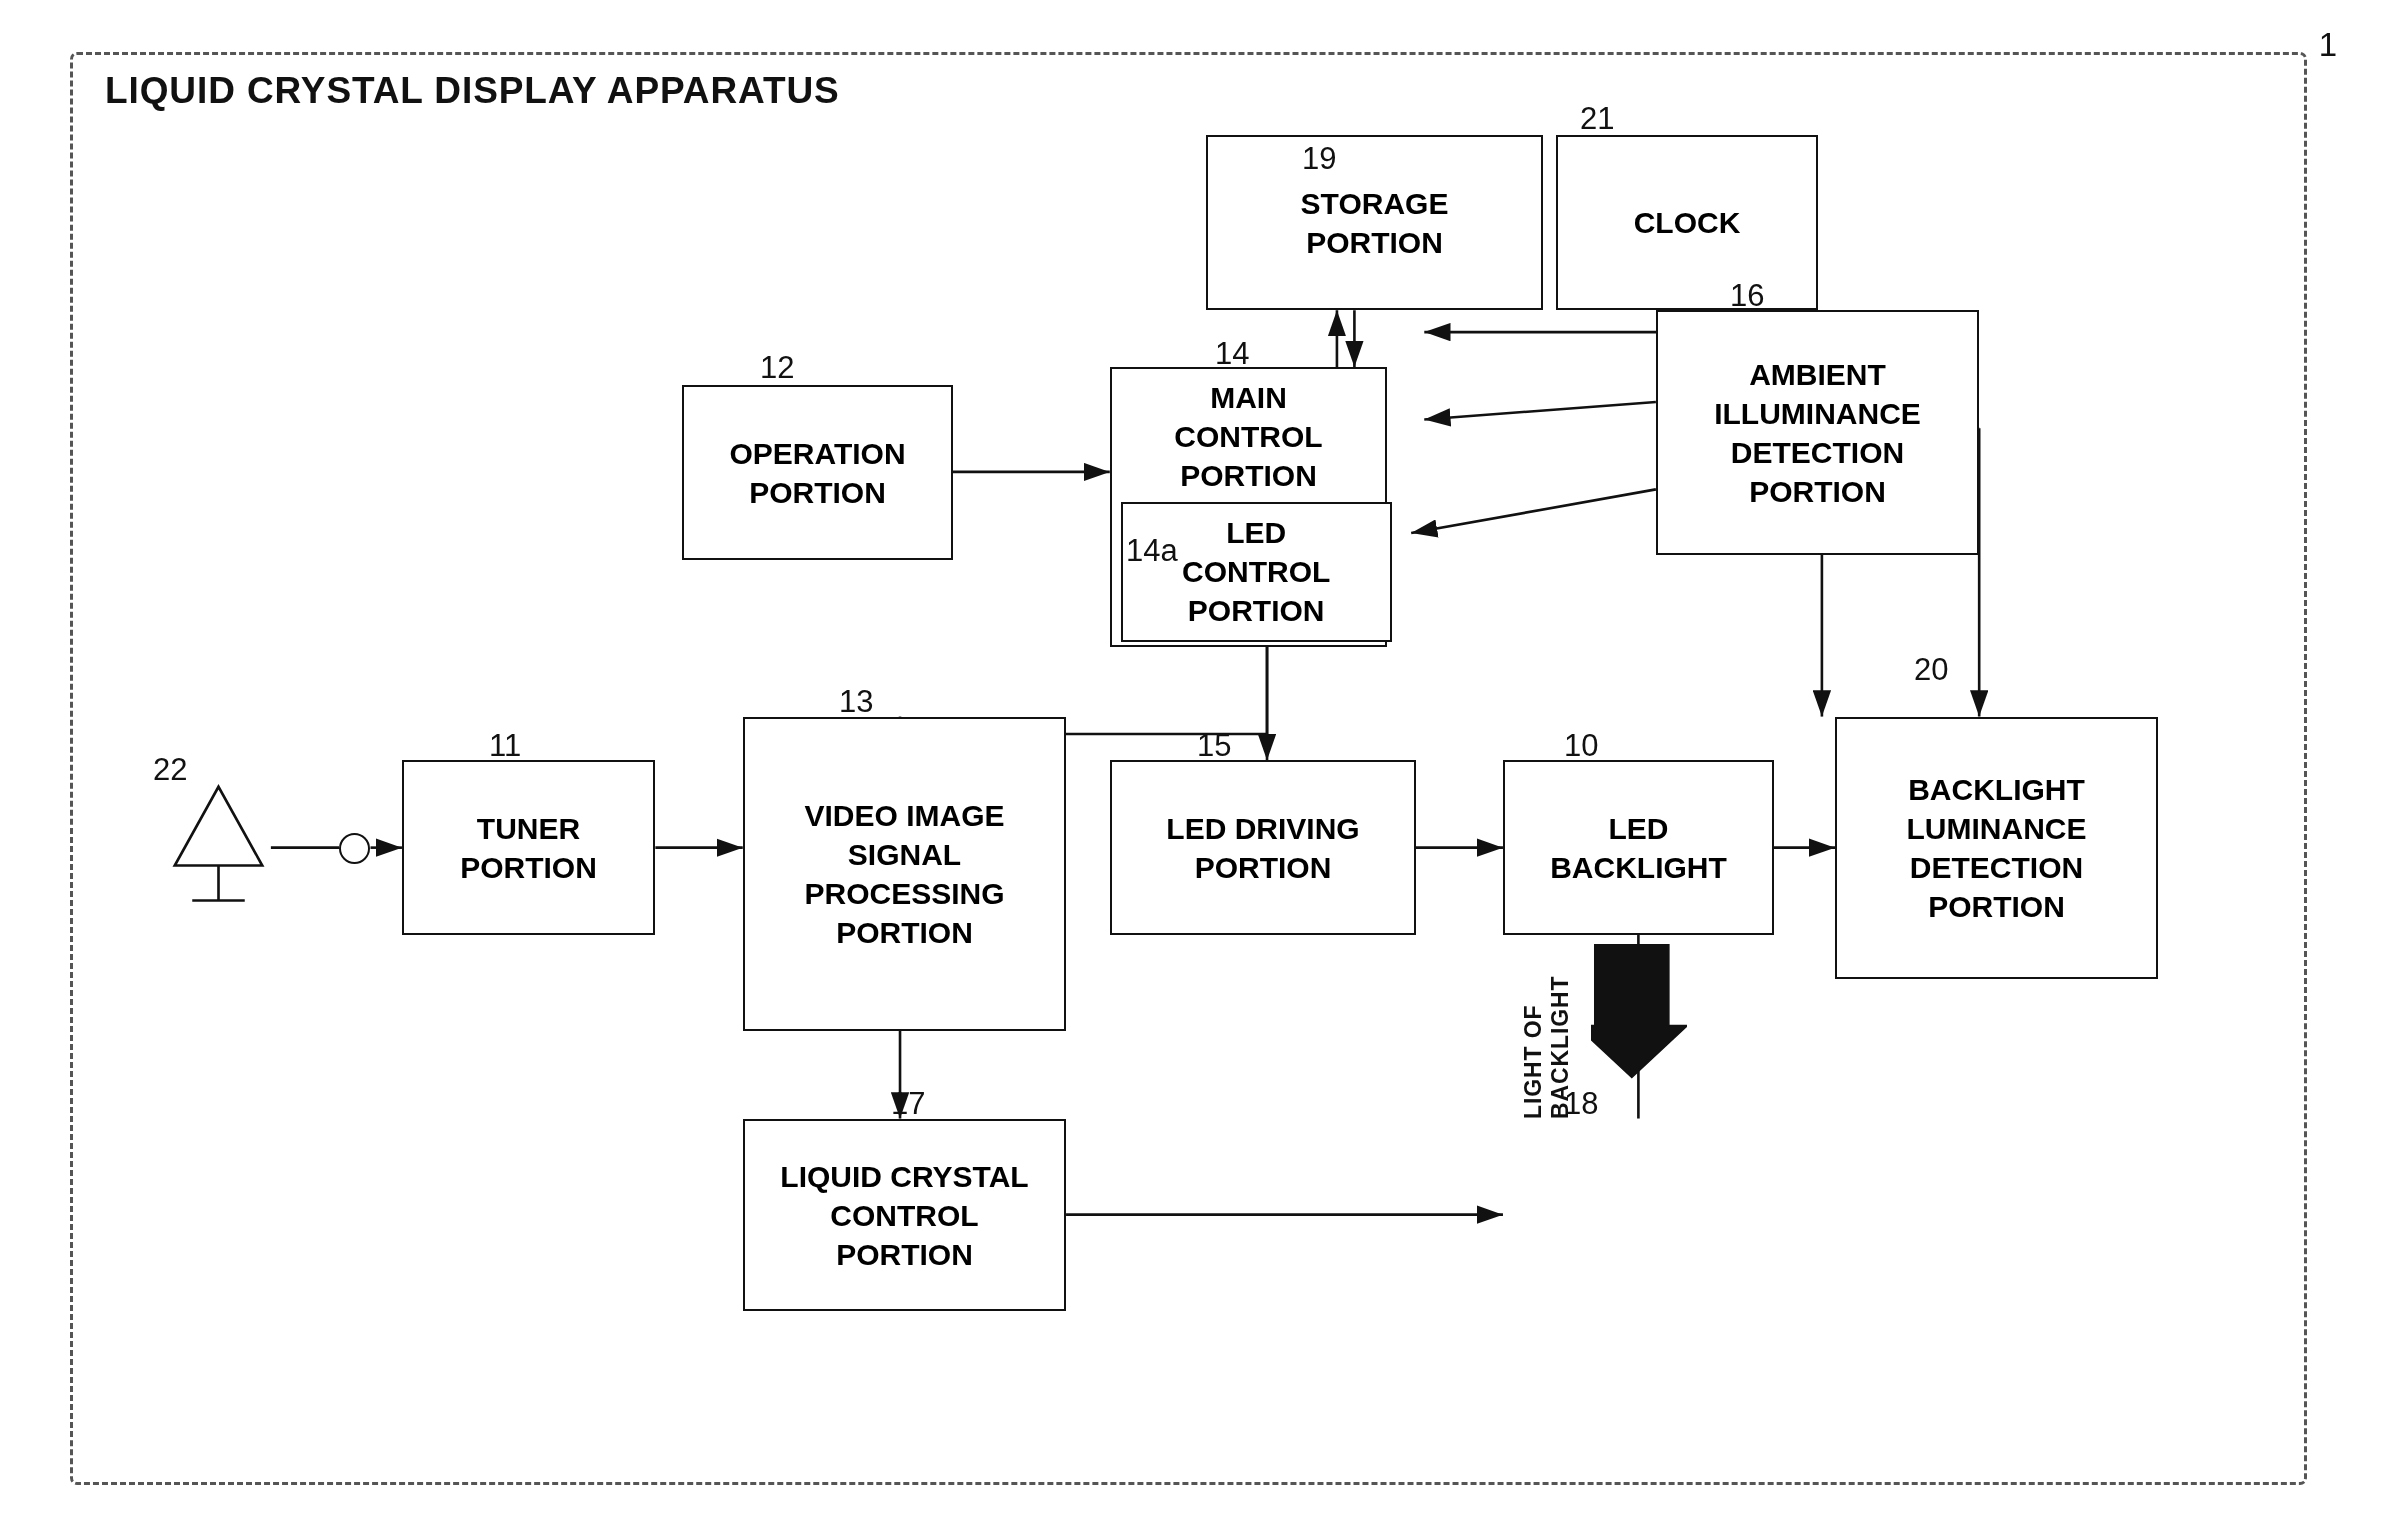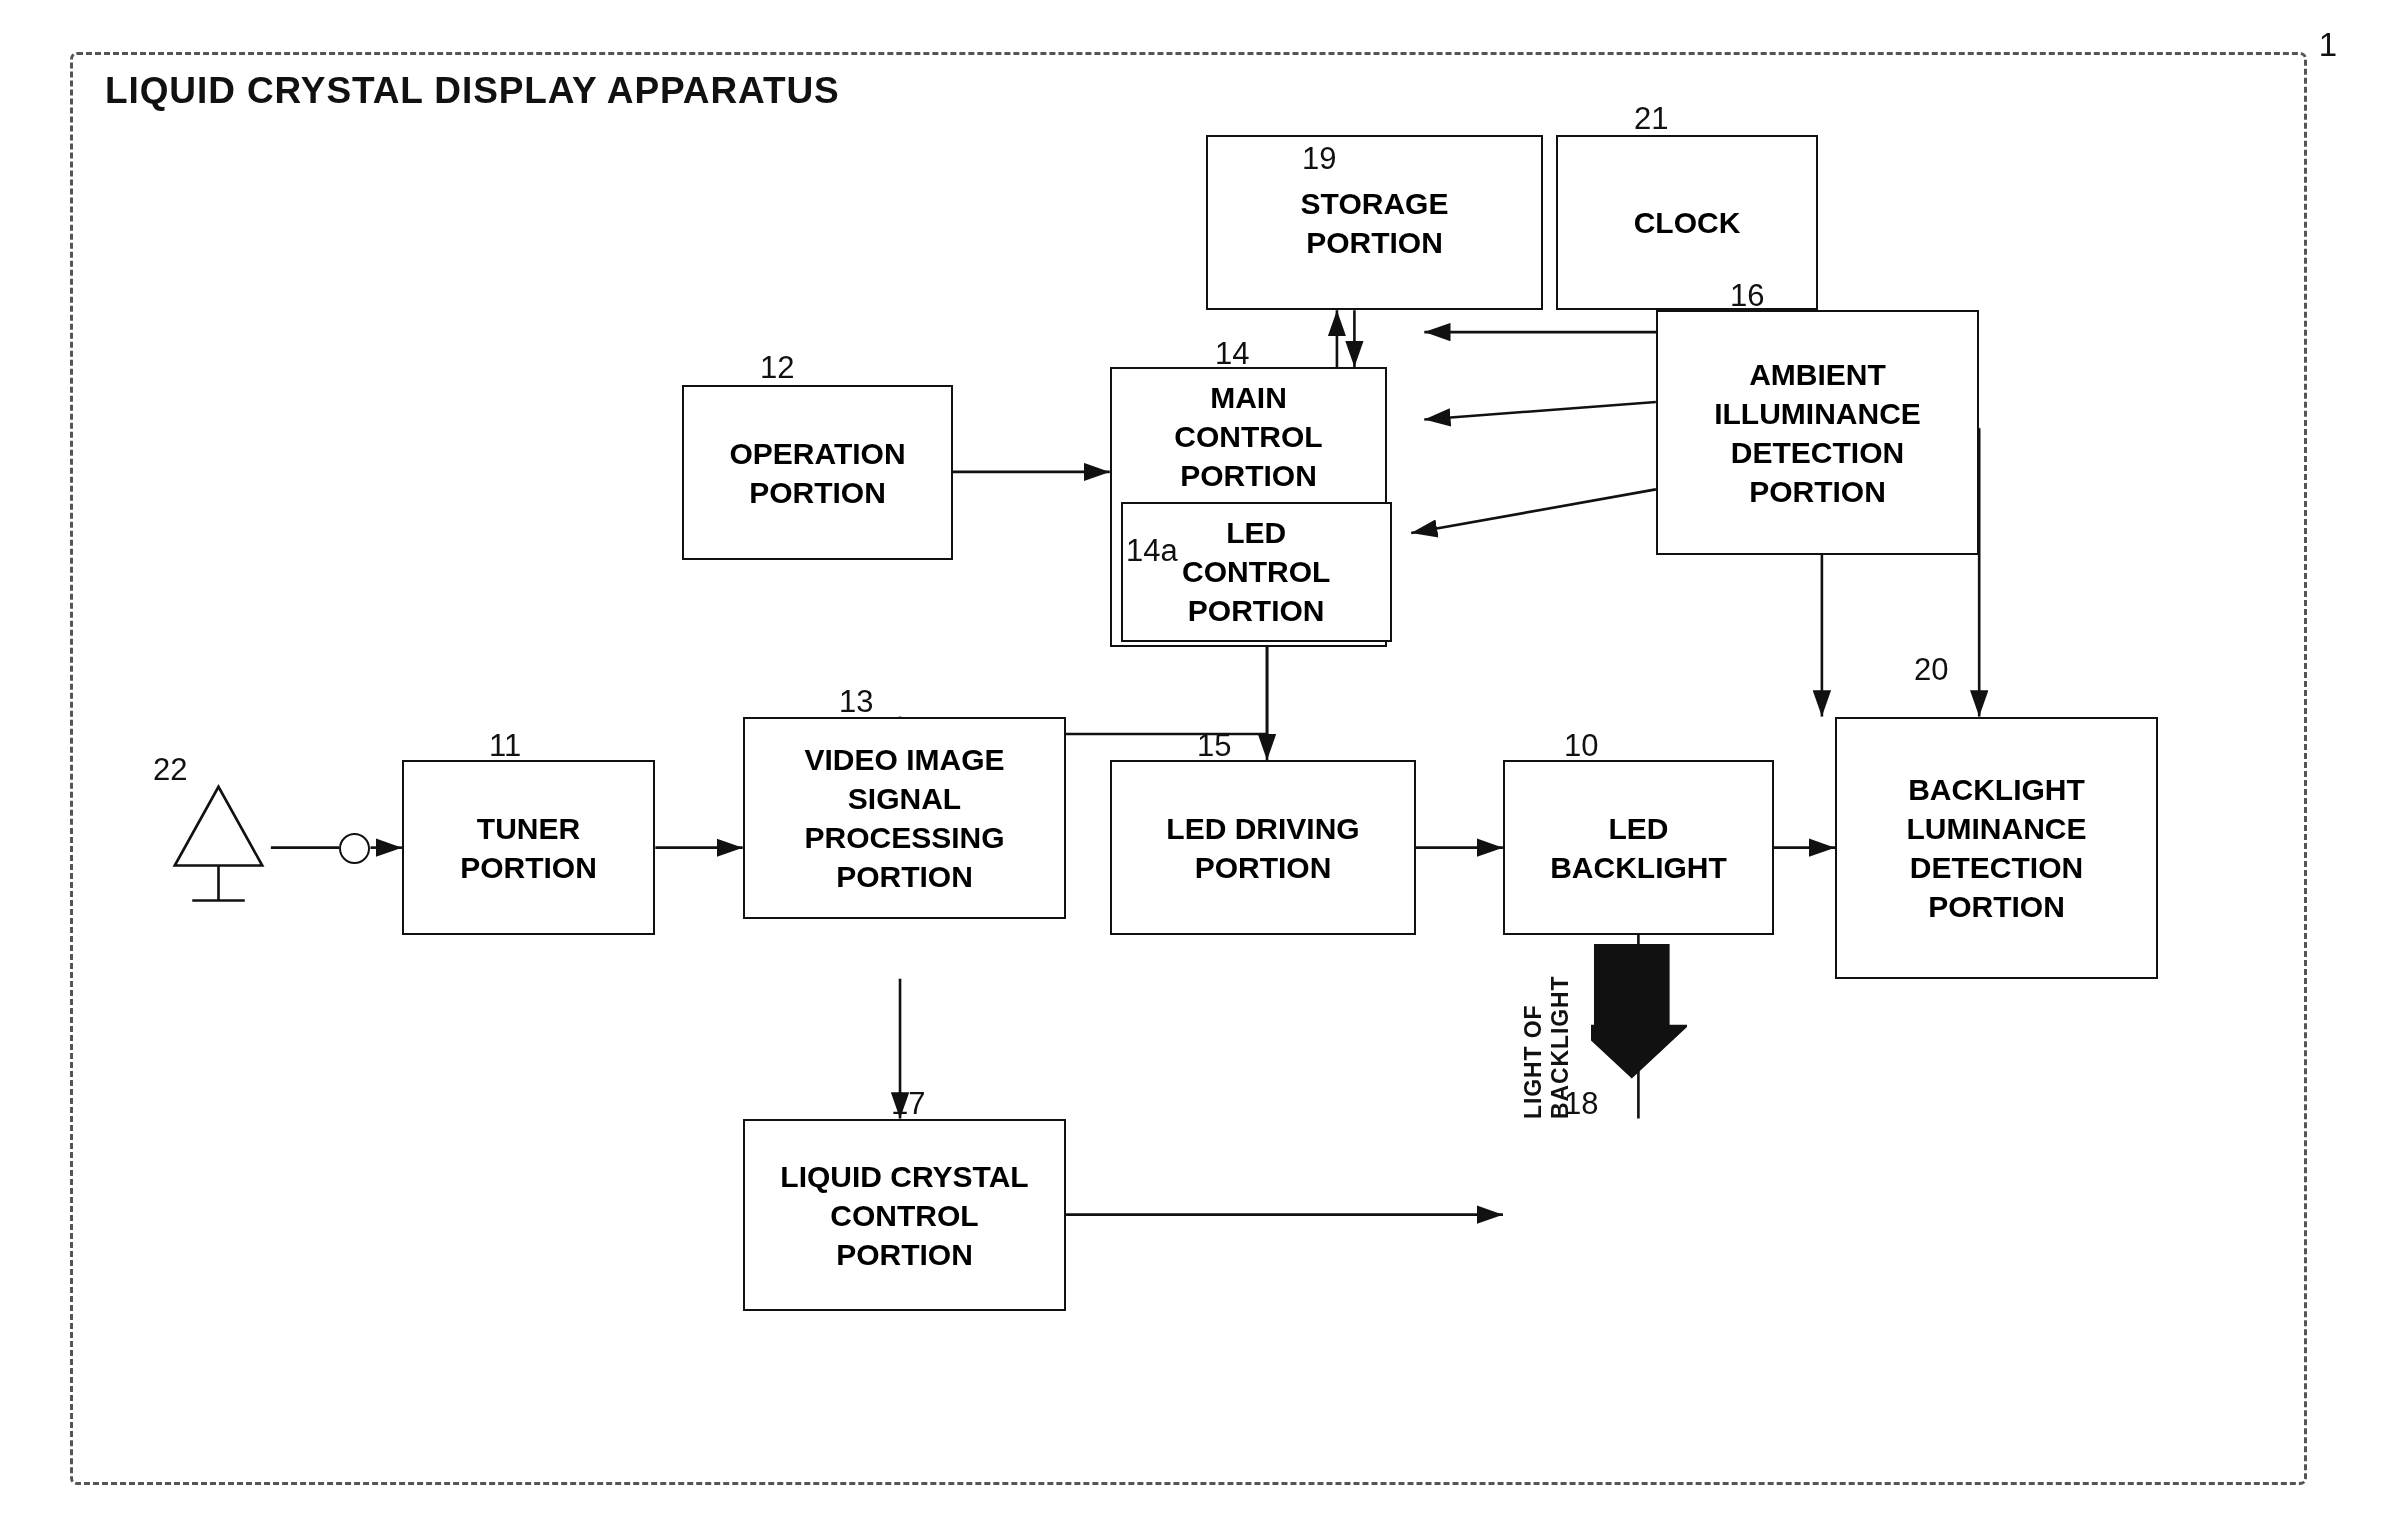--- a/index.html
+++ b/index.html
@@ -180,21 +180,21 @@
   <div class="connector-circle" style="left:339px; top:833px;"></div>
 
   <div class="block" style="left:1206px; top:135px; width:337px; height:175px;">
     <span>STORAGE<br>PORTION</span>
   </div>
   <div class="ref-num" style="left:1302px; top:101px;margin-top:40px;">19</div>
 
   <div class="block" style="left:1556px; top:135px; width:262px; height:175px;">
     <span>CLOCK</span>
   </div>
-  <div class="ref-num" style="left:1634px; top:101px;text-align:center;">21</div>
+  <div class="ref-num" style="left:1580px; top:101px;text-align:center;">21</div>
 
   <div class="block" style="left:1110px; top:367px; width:277px; height:280px; align-items:flex-start; justify-content:flex-start; padding:8.7px 8.7px 0 8.7px;">
     <span style="font-size:30px; font-weight:bold; text-align:center; width:100%;">MAIN<br>CONTROL<br>PORTION</span>
 
     <div class="block" style="position:relative; width:271px; height:140px; margin-top:7px; left:0; top:0; border:2.6px solid #111;">
       <span>LED<br>CONTROL<br>PORTION</span>
     </div>
   </div>
   <div class="ref-num" style="left:1215px; top:336px;">14</div>
   <div class="ref-num" style="left:1110px; top:533px;padding-left:16px;">14a</div>
@@ -207,21 +207,21 @@
   <div class="block" style="left:1656px; top:310px; width:323px; height:245px;">
     <span>AMBIENT<br>ILLUMINANCE<br>DETECTION<br>PORTION</span>
   </div>
   <div class="ref-num" style="left:1730px; top:278px;">16</div>
 
   <div class="block" style="left:402px; top:760px; width:253px; height:175px;">
     <span>TUNER<br>PORTION</span>
   </div>
   <div class="ref-num" style="left:489px; top:728px;">11</div>
 
-  <div class="block" style="left:743px; top:717px; width:323px; height:202px;">
+  <div class="block" style="left:743px; top:717px; width:323px; height:314px;">
     <span>VIDEO IMAGE<br>SIGNAL<br>PROCESSING<br>PORTION</span>
   </div>
   <div class="ref-num" style="left:839px; top:684px;">13</div>
 
   <div class="block" style="left:1110px; top:760px; width:306px; height:175px;">
     <span>LED DRIVING<br>PORTION</span>
   </div>
   <div class="ref-num" style="left:1197px; top:728px;">15</div>
 
   <div class="block" style="left:1503px; top:760px; width:271px; height:175px;">

